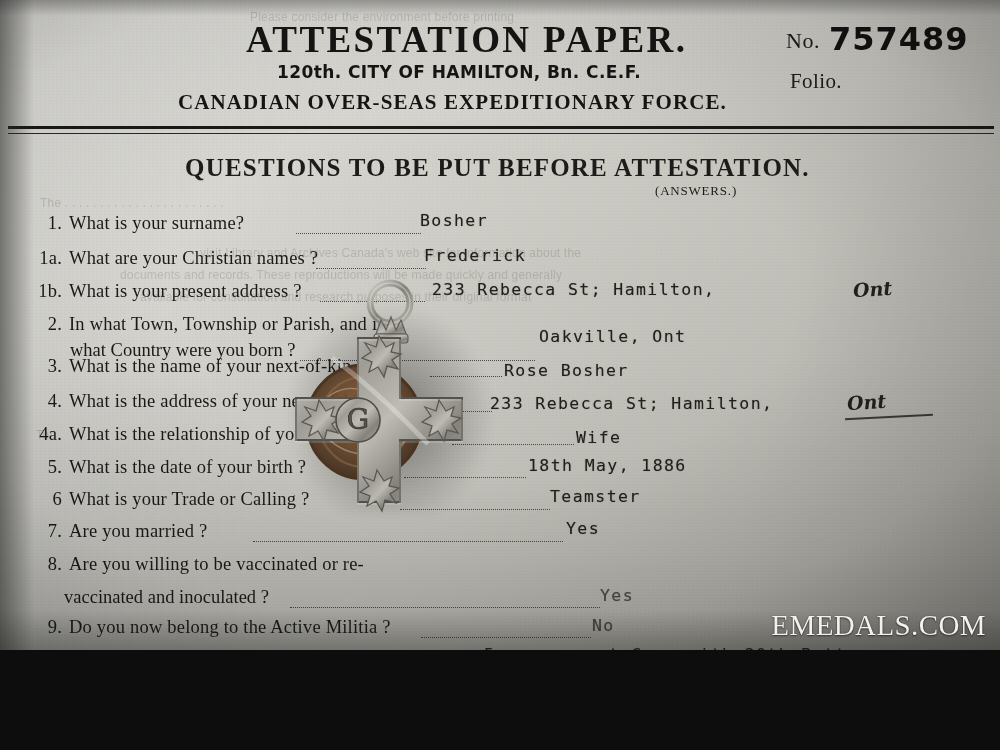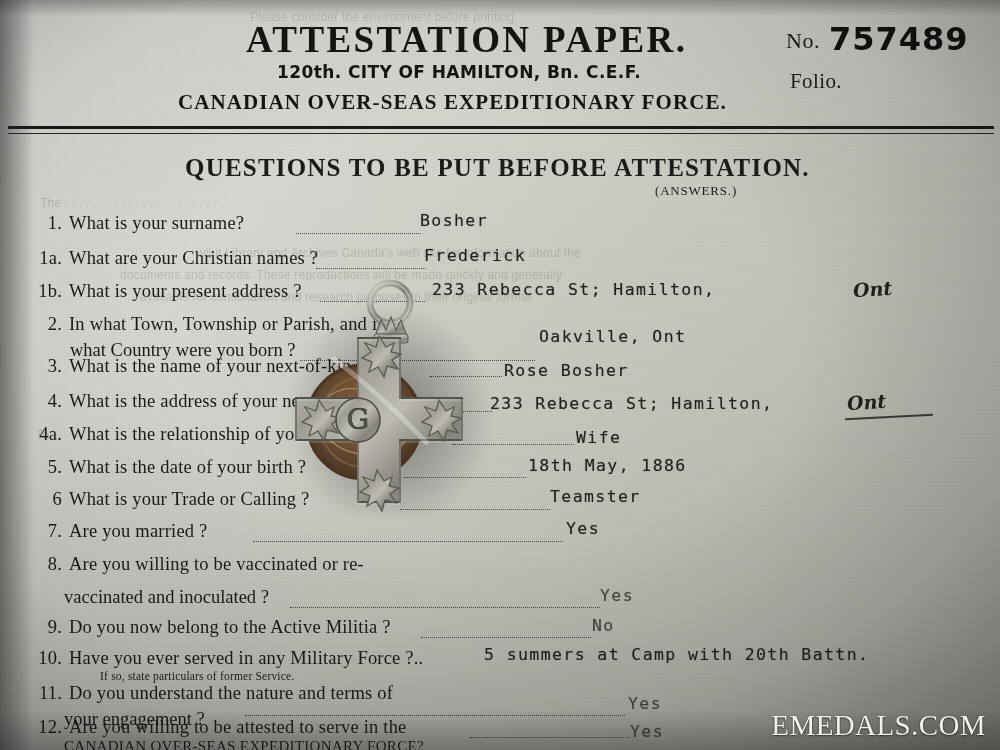--- a/index.html
+++ b/index.html
@@ -3,21 +3,21 @@
 <meta charset="utf-8">
 <style>
   html, body {
     margin: 0;
     padding: 0;
     background: #0d0d0d;
   }
   #page {
     position: relative;
     width: 1000px;
-    height: 750px;
+    height: 650px;
     overflow: hidden;
     background: #c9c8c2;
     font-family: "Liberation Serif", serif;
     color: #1d1c1a;
     user-select: none;
   }
   
   .paper-base {
     position: absolute;
     inset: 0;

